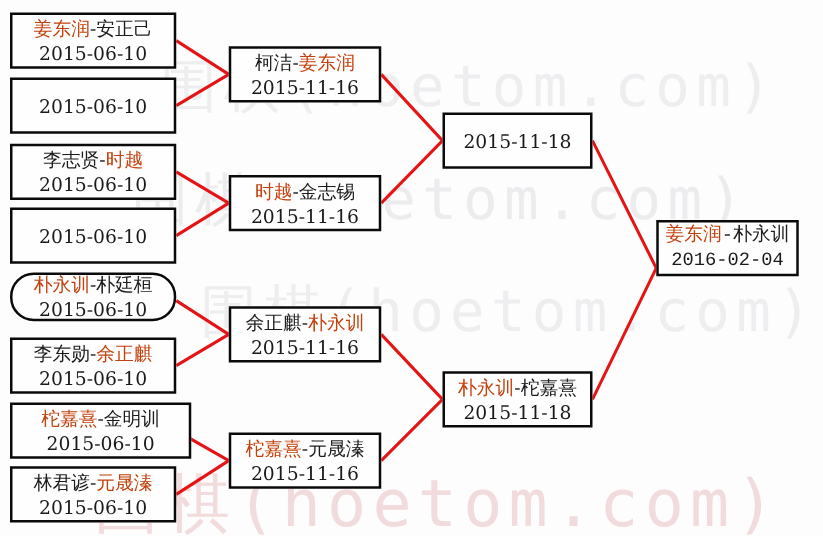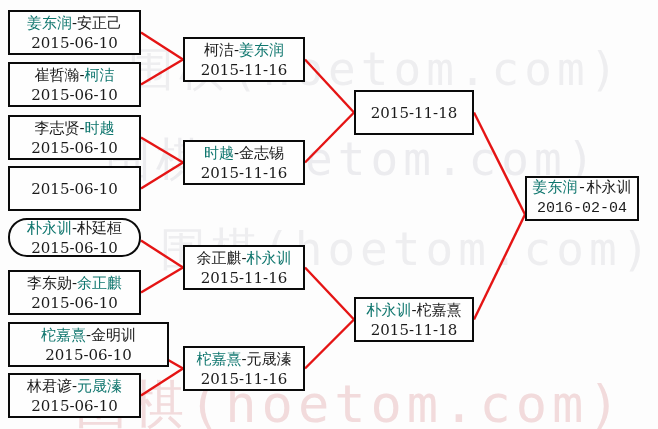--- a/index.html
+++ b/index.html
@@ -23,21 +23,21 @@
   #lines{position:absolute;left:0;top:0;z-index:1;}
   
   .box{
     position:absolute;box-sizing:border-box;z-index:2;
     background:#fefefe;border:2px solid #0a0a0a;
     display:flex;flex-direction:column;align-items:center;justify-content:center;
     text-align:center;line-height:20px;font-size:15px;color:#1a1a1a;
   }
   .players{white-space:nowrap;}
   .date{white-space:nowrap;}
-  .winner{color:#0f766e;}
+  .winner{color:#c2410c;}
 </style>
 </head>
 <body>
 
 <div id="stage">
   <div class="wm wm1">围棋(hoetom.com)</div>
   <div class="wm wm2">围棋(hoetom.com)</div>
   <div class="wm wm3">围棋(hoetom.com)</div>
   <div class="wm wm4">围棋(hoetom.com)</div>
   <svg id="lines" width="658" height="429">
@@ -55,39 +55,38 @@
       <line x1="305" y1="368.5" x2="354" y2="319.5" stroke="#e51414" stroke-width="2.4"></line>
       <line x1="474" y1="112.5" x2="525" y2="214.5" stroke="#e51414" stroke-width="2.4"></line>
       <line x1="474" y1="319.5" x2="525" y2="214.5" stroke="#e51414" stroke-width="2.4"></line>
     </svg>
   <div id="boxes">
       <div class="box" style="left: 8px; top: 10px; width: 133px; height: 45px;">
         <div class="players"><span class="winner">姜东润</span><span>-</span><span class="">安正己</span></div>
         <div class="date">2015-06-10</div>
       </div>
       <div class="box" style="left: 8px; top: 62px; width: 133px; height: 45px;">
-        <div class="players"><span class="">崔哲瀚</span><span>-</span><span class="winner">柯洁</span></div>
         <div class="date">2015-06-10</div>
       </div>
       <div class="box" style="left: 8px; top: 115px; width: 133px; height: 45px;">
         <div class="players"><span class="">李志贤</span><span>-</span><span class="winner">时越</span></div>
         <div class="date">2015-06-10</div>
       </div>
       <div class="box" style="left: 8px; top: 166px; width: 133px; height: 45px;">
         <div class="date">2015-06-10</div>
       </div>
       <div class="box" style="left: 8px; top: 218px; width: 133px; height: 39px; border-radius: 19px;">
         <div class="players"><span class="winner">朴永训</span><span>-</span><span class="">朴廷桓</span></div>
         <div class="date">2015-06-10</div>
       </div>
       <div class="box" style="left: 8px; top: 270px; width: 133px; height: 45px;">
         <div class="players"><span class="">李东勋</span><span>-</span><span class="winner">余正麒</span></div>
         <div class="date">2015-06-10</div>
       </div>
-      <div class="box" style="left: 8px; top: 322px; width: 161px; height: 45px;">
+      <div class="box" style="left: 8px; top: 322px; width: 145px; height: 45px;">
         <div class="players"><span class="winner">柁嘉熹</span><span>-</span><span class="">金明训</span></div>
         <div class="date">2015-06-10</div>
       </div>
       <div class="box" style="left: 8px; top: 373px; width: 133px; height: 45px; text-align: right;">
         <div class="players"><span class="">林君谚</span><span>-</span><span class="winner">元晟溱</span></div>
         <div class="date">2015-06-10</div>
       </div>
       <div class="box" style="left: 183px; top: 37px; width: 122px; height: 45px;">
         <div class="players"><span class="">柯洁</span><span>-</span><span class="winner">姜东润</span></div>
         <div class="date">2015-11-16</div>

